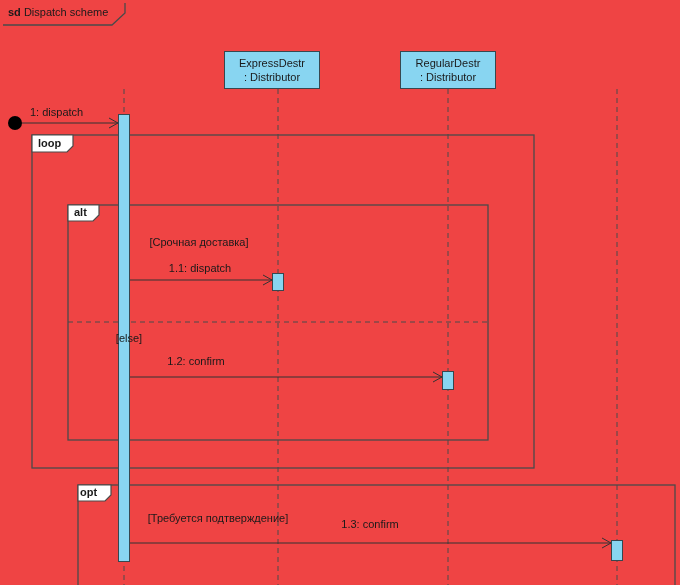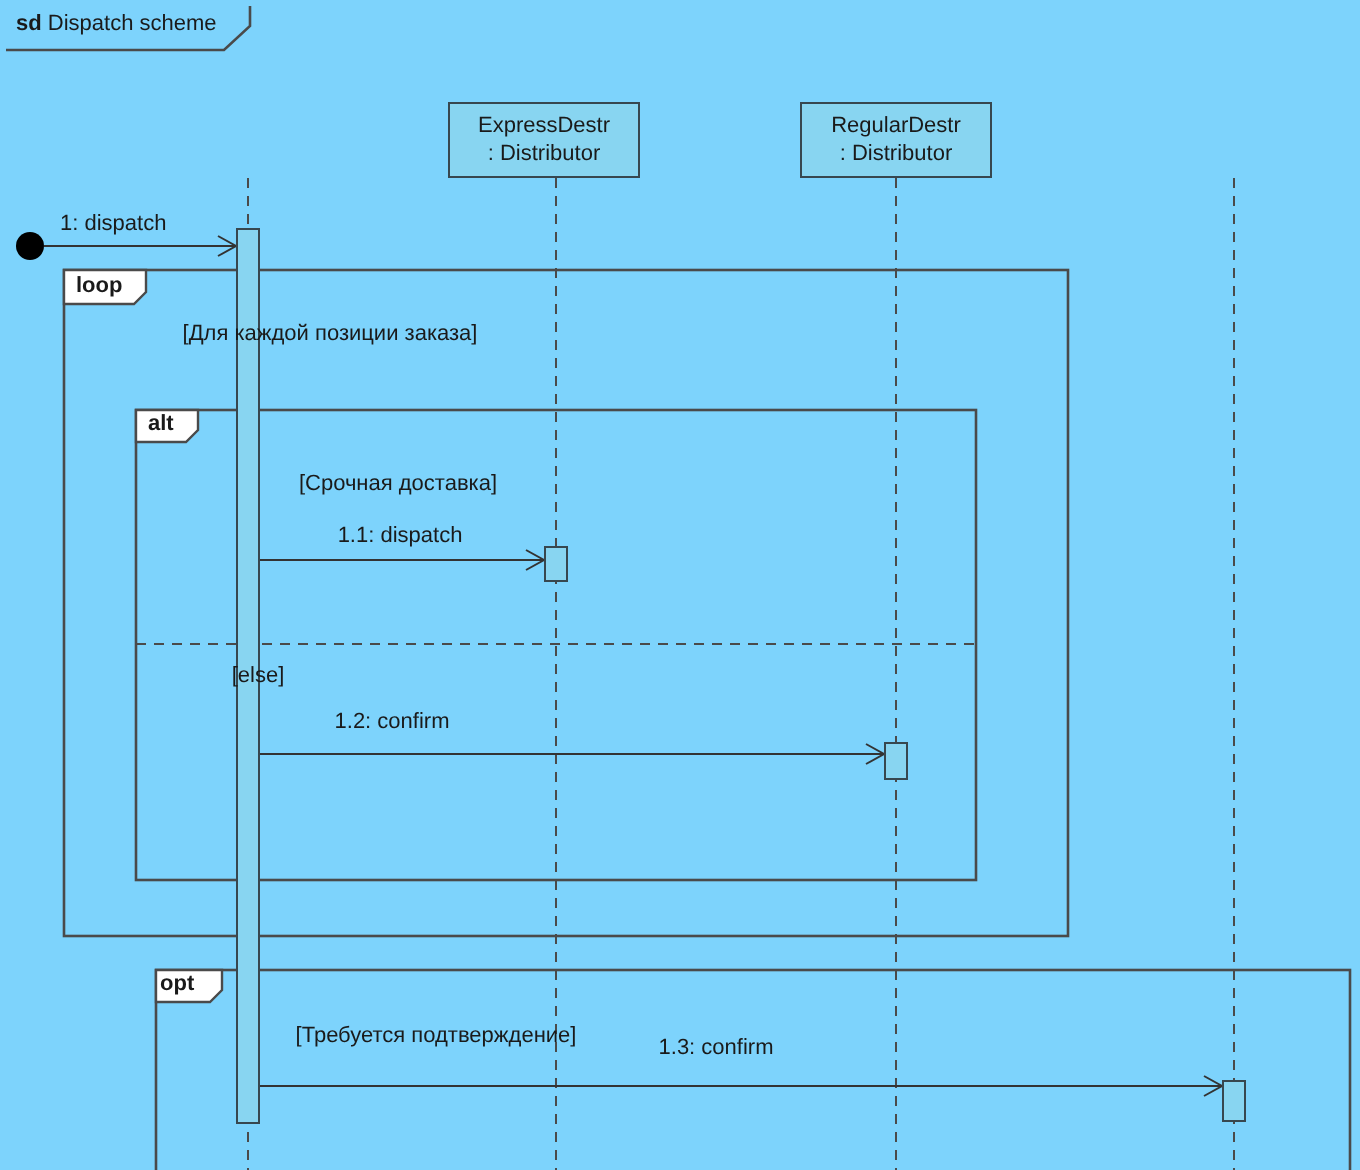--- a/index.html
+++ b/index.html
@@ -1,18 +1,18 @@
 <!DOCTYPE html>
 <html style="--shape-fill: #88d5f1; --shape-border: #37474f; --frame-border: #4a4a4a; --message-line: #333333; --text: #1a1a1a;"><head>
 <meta charset="utf-8">
 <style>
   html,body{margin:0;padding:0;background:#ffffff;}
   .diagram{
     position:relative;width:680px;height:585px;overflow:hidden;
-    background:#7dd3fc;
+    background:#ef4444;
     font-family:"Liberation Sans", sans-serif;
     color:var(--text,#1a1a1a);
     font-size:11px;
   }
   svg.layer{position:absolute;left:0;top:0;}
   .frame{fill:none;stroke:var(--frame-border,#4a4a4a);stroke-width:1.3;}
   .tab{fill:#ffffff;stroke:var(--frame-border,#4a4a4a);stroke-width:1.2;}
   .lifeline{stroke:var(--frame-border,#4a4a4a);stroke-width:1;stroke-dasharray:5,4;fill:none;}
   .msg{stroke:var(--message-line,#333333);stroke-width:1;fill:none;}
   .divider{stroke:var(--frame-border,#4a4a4a);stroke-width:1;stroke-dasharray:5,4;fill:none;}
@@ -83,23 +83,22 @@
 
   <div class="act" style="left:118px;top:114px;height:448px"></div>
   <div class="act" style="left:272px;top:273px;height:18px"></div>
   <div class="act" style="left:442px;top:371px;height:19px"></div>
   <div class="act" style="left:611px;top:540px;height:21px"></div>
 
   <div class="lbl op" style="left:38px;top:137px">loop</div>
   <div class="lbl op" style="left:74px;top:206px">alt</div>
   <div class="lbl op" style="left:80px;top:486px">opt</div>
 
-  <div class="lbl ctr" style="left:165px;top:161px">[Для каждой позиции заказа]</div>
   <div class="lbl ctr" style="left:199px;top:236px">[Срочная доставка]</div>
   <div class="lbl ctr" style="left:129px;top:332px">[else]</div>
   <div class="lbl ctr" style="left:218px;top:512px">[Требуется подтверждение]</div>
 
   <div class="lbl" style="left:30px;top:106px">1: dispatch</div>
   <div class="lbl ctr" style="left:200px;top:262px">1.1: dispatch</div>
   <div class="lbl ctr" style="left:196px;top:355px">1.2: confirm</div>
-  <div class="lbl ctr" style="left:358px;top:518px">1.3: confirm</div>
+  <div class="lbl ctr" style="left:370px;top:518px">1.3: confirm</div>
 
 </div>
 
 </body></html>

